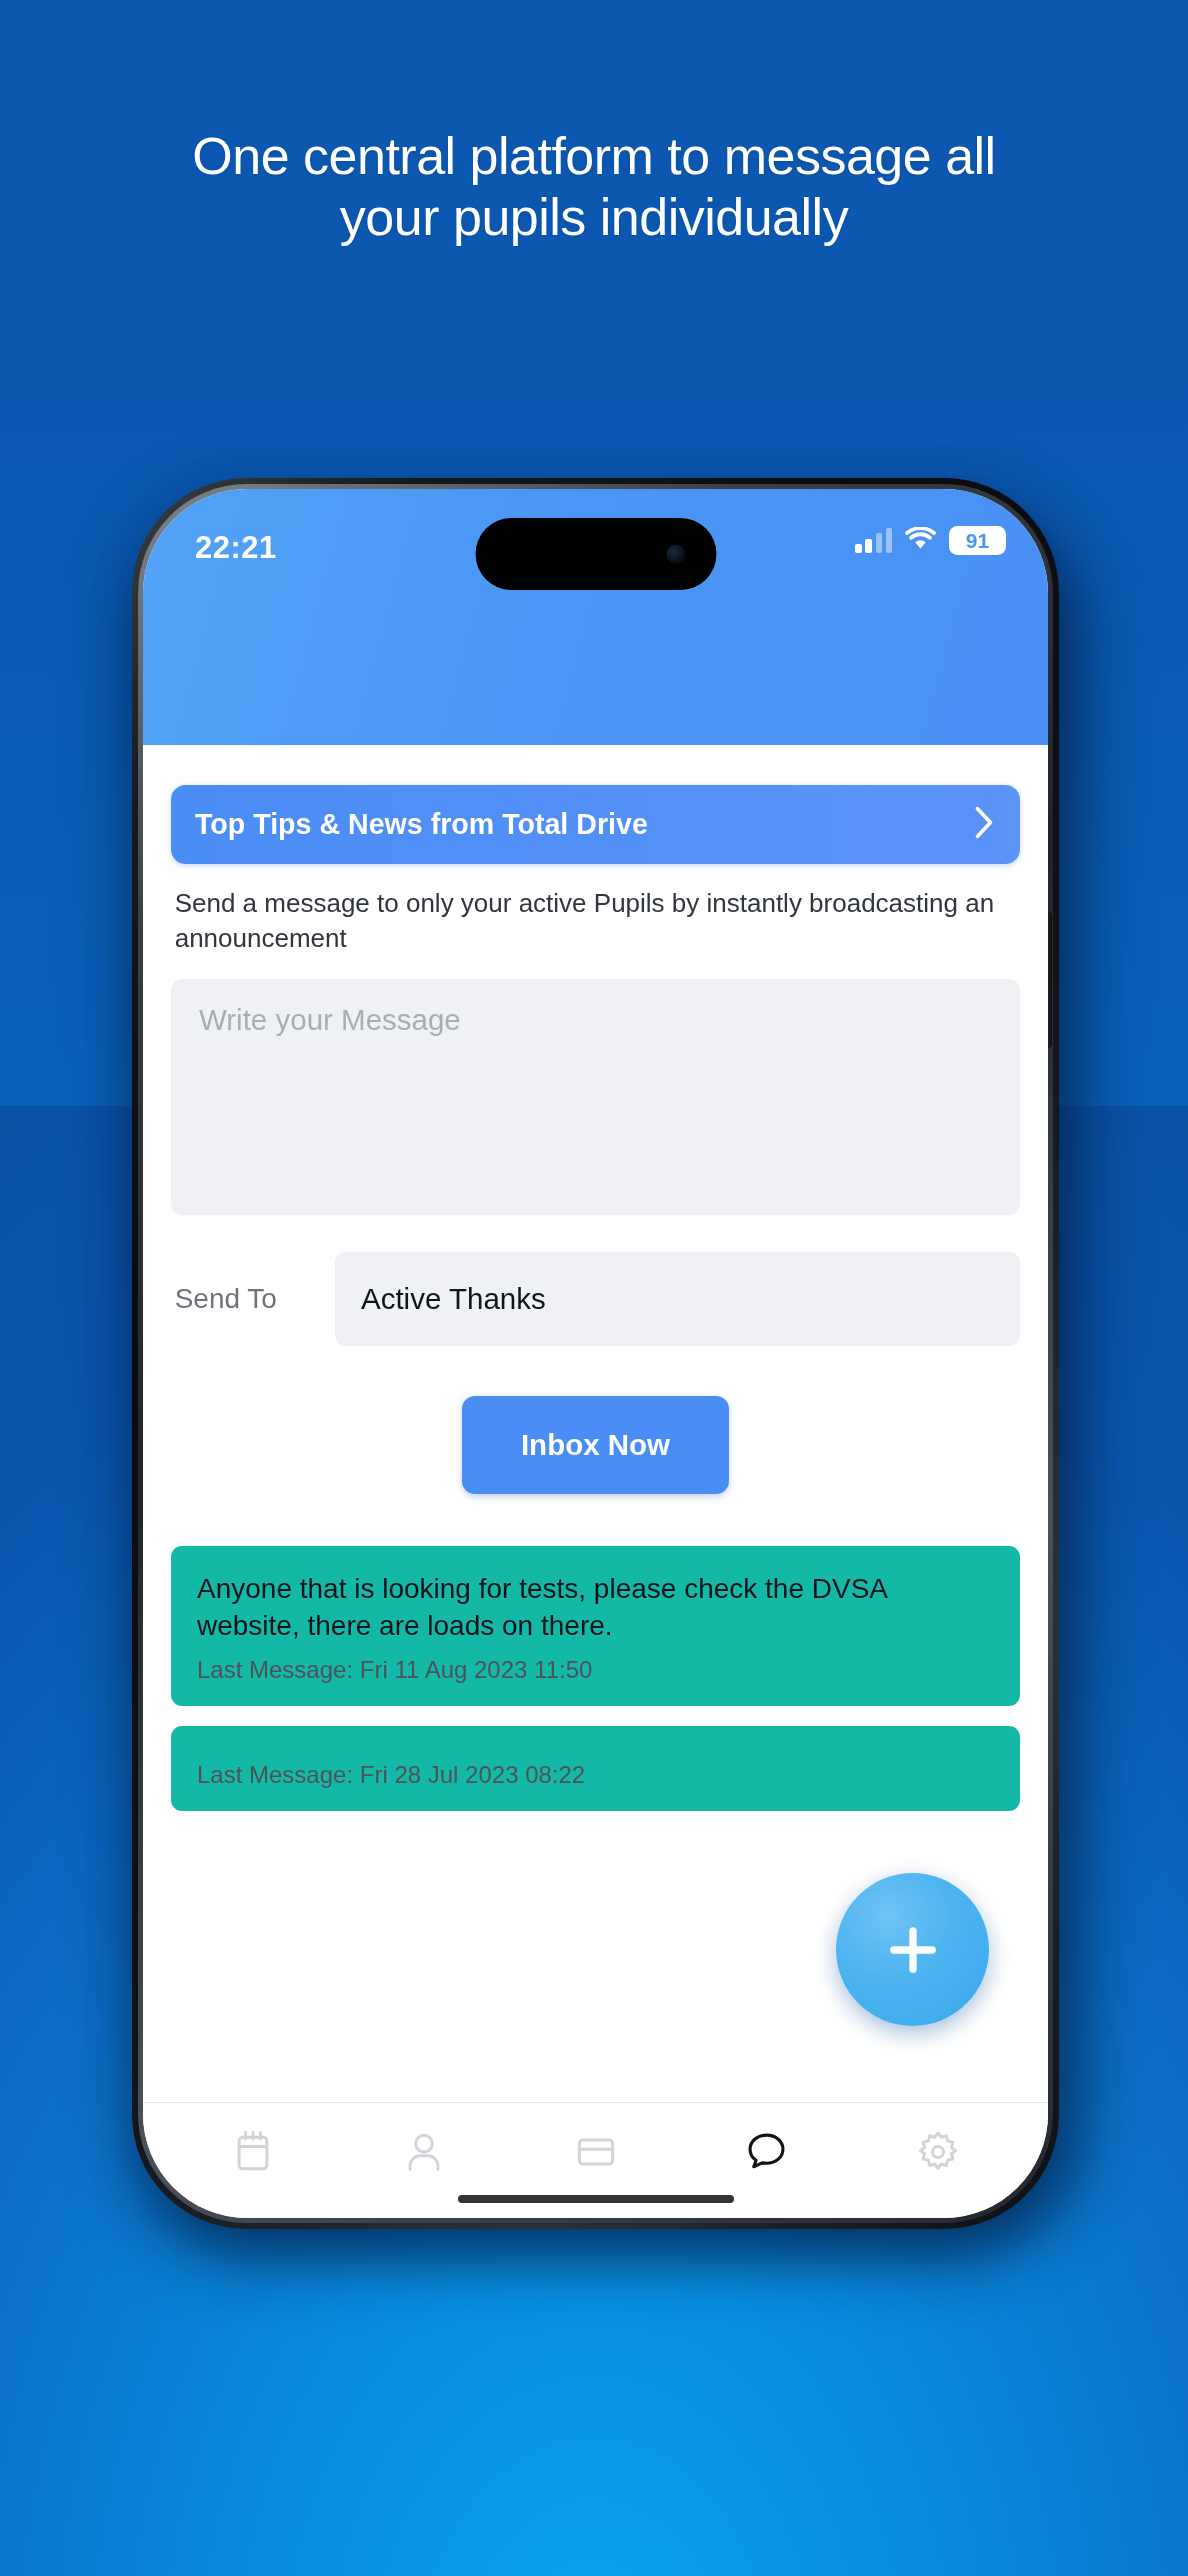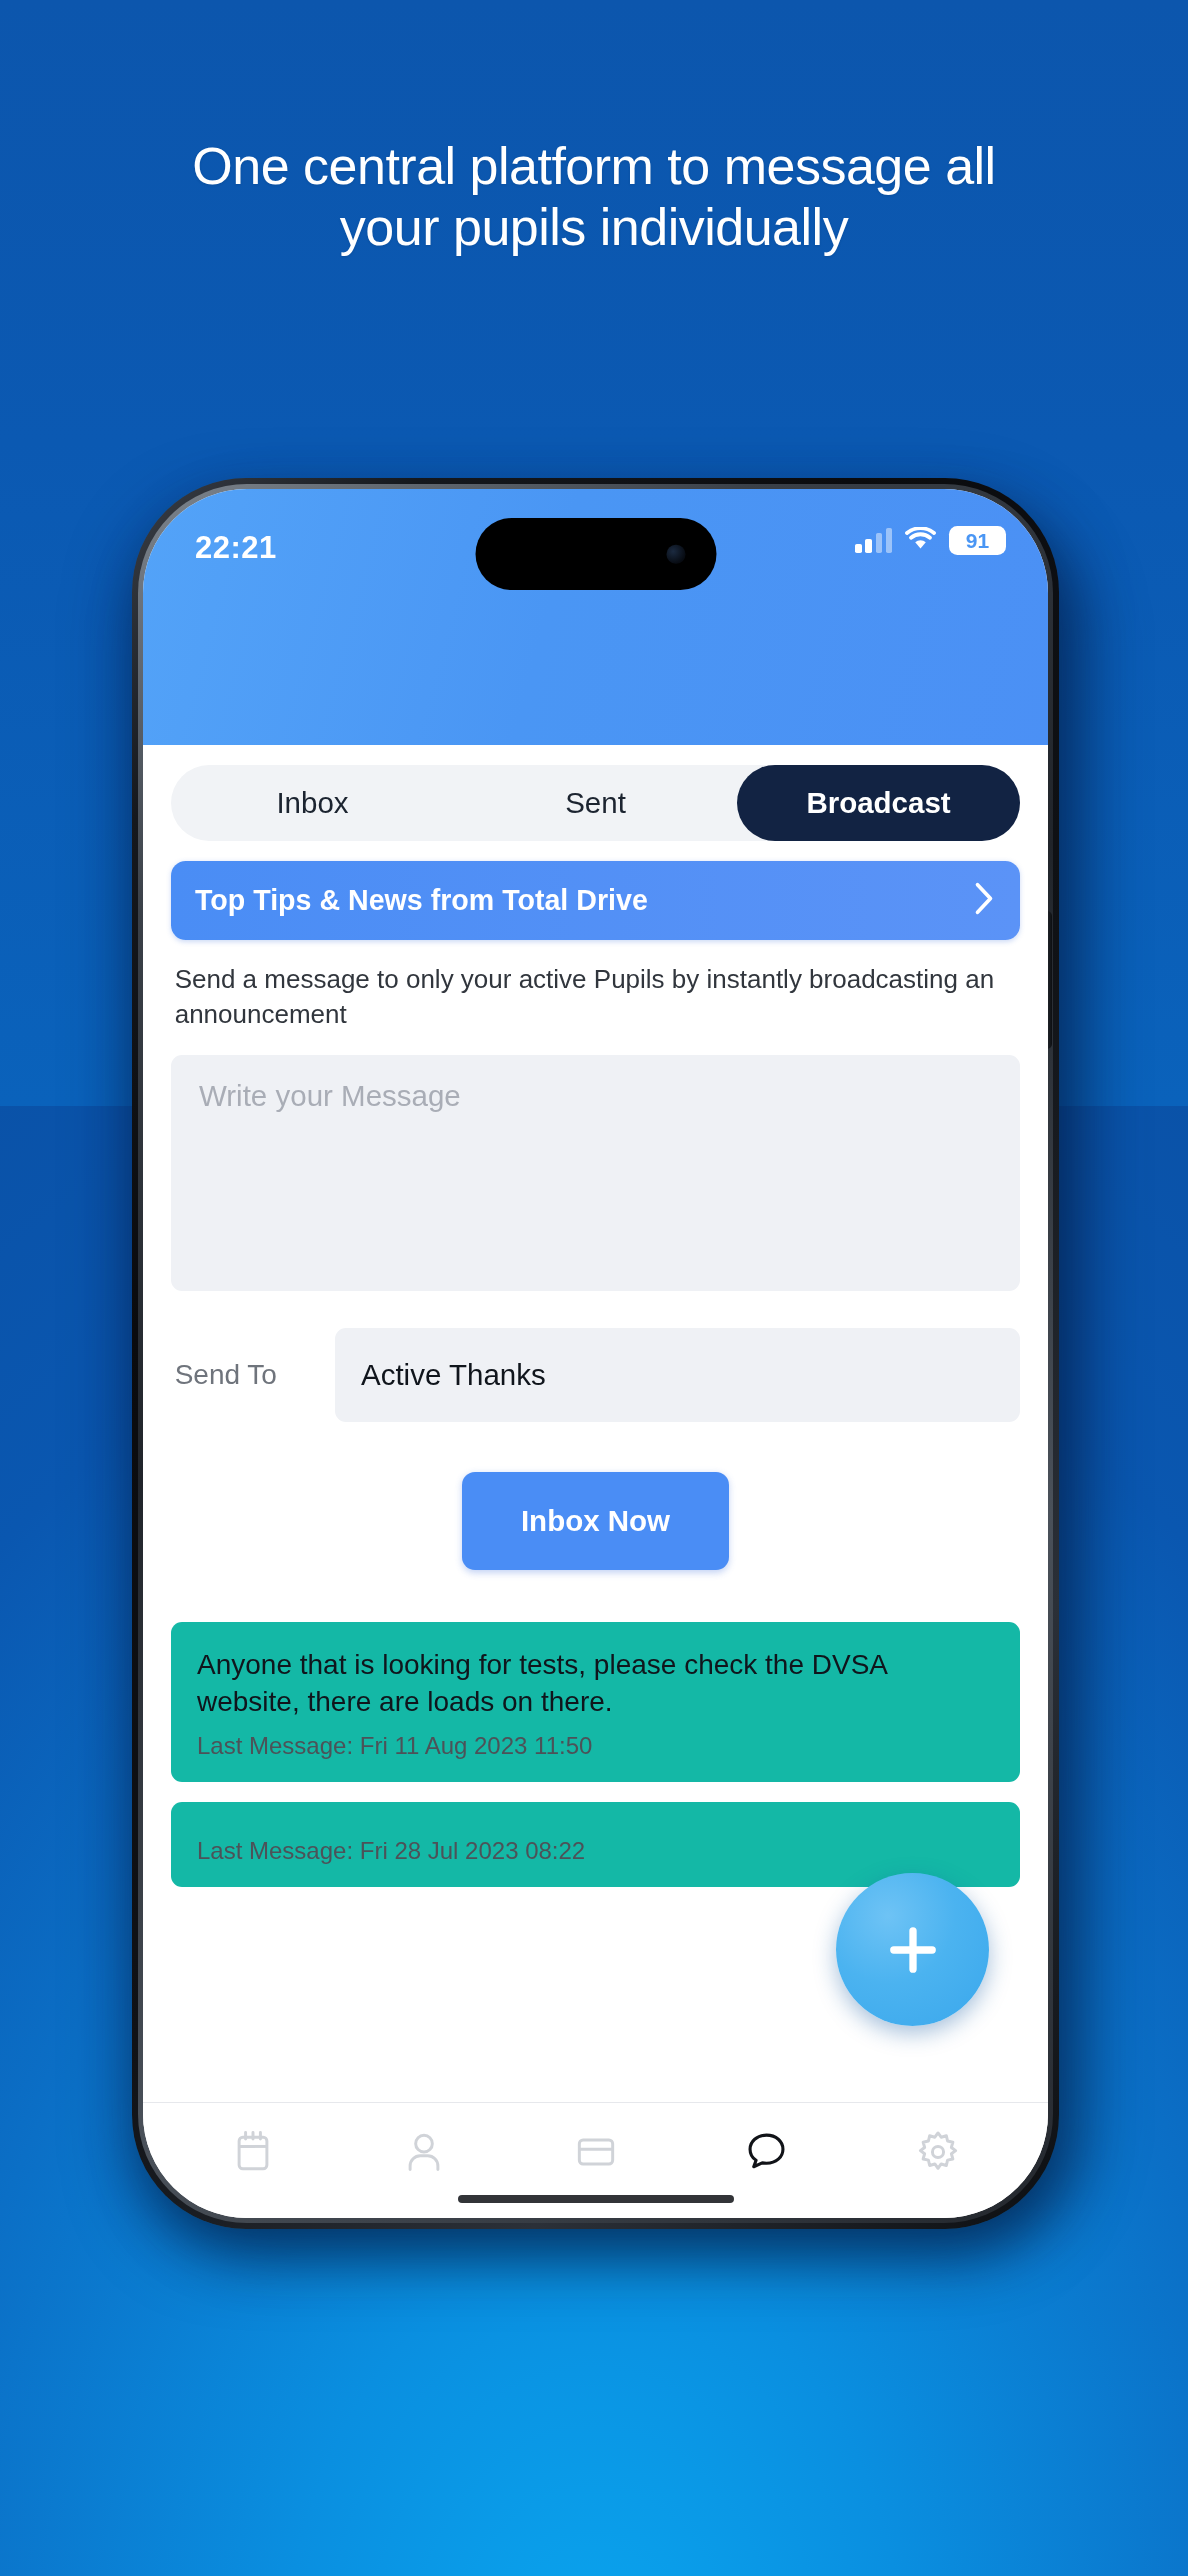--- a/index.html
+++ b/index.html
@@ -12,21 +12,21 @@
     background: radial-gradient(ellipse 120% 80% at 50% 105%, #0aa6ef 0%, #0a8fe0 22%, #0b6fc6 48%, #0a57b0 70%, #0a4fa3 100%);
     position: relative;
   }
   .bg-top {
     position: absolute; left: 0; top: 0; width: 1188px; height: 1106px;
     background: linear-gradient(180deg, #0c56ad 0%, #0b59b2 40%, #0a62bb 100%);
   }
 
   
   .headline {
-    position: absolute; left: 0; top: 136px; width: 1188px;
+    position: absolute; left: 0; top: 126px; width: 1188px;
     text-align: center; color: #ffffff;
     font-size: 52px; line-height: 1.18; font-weight: 400;
     letter-spacing: -0.5px;
     text-shadow: 0 0.9px 2.8px rgba(0,0,0,.10);
   }
   .headline .ln { display: block; }
 
   
   .phone {
     position: absolute; left: 66px; top: 478px;
@@ -239,25 +239,20 @@
                 </svg>
               </span>
               <span class="battery">91</span>
             </div>
           </div>
 
         </div>
 
         <div class="app-body">
 
-          <div class="segmented">
-            <div class="seg">Inbox</div>
-            <div class="seg">Sent</div>
-            <div class="seg active">Broadcast</div>
-          </div>
 
           <div class="banner">
             <div class="banner-text">Top Tips &amp; News from Total Drive</div>
             <span>
               <svg width="24" height="37" viewBox="0 0 26 40">
                 <path d="M6 5 L20 20 L6 35" stroke="#fff" stroke-width="4" fill="none" stroke-linecap="round" stroke-linejoin="round"></path>
               </svg>
             </span>
           </div>
 

